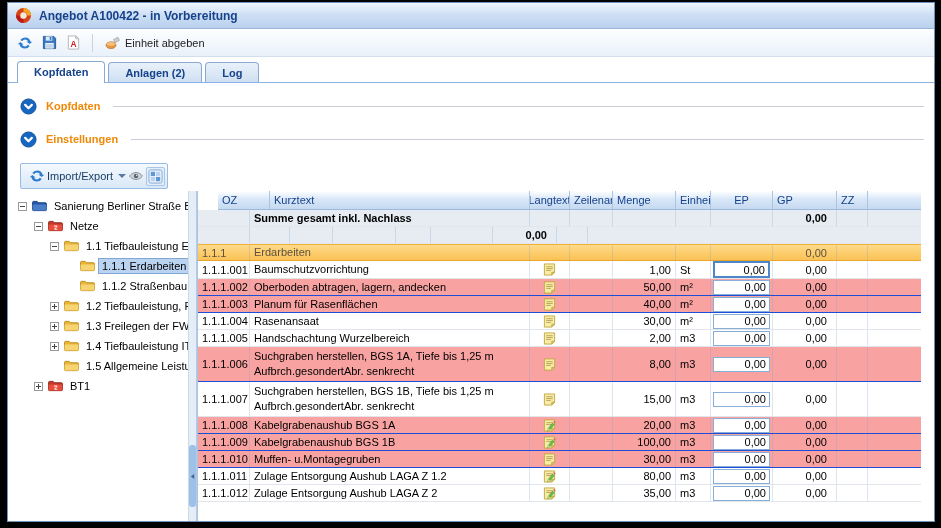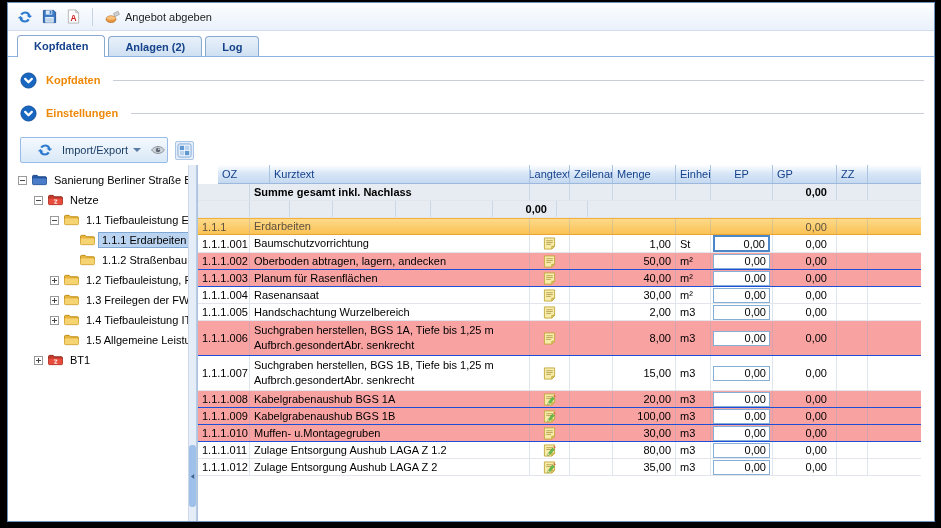--- a/index.html
+++ b/index.html
@@ -65,22 +65,22 @@
   .content { flex: 1; background: #fff; display: flex; flex-direction: column; overflow: hidden; }
   .sections { padding: 12px 10px 0 12px; }
   .section { display: flex; align-items: center; gap: 9px; height: 22px; margin-bottom: 11px; }
   .sec-icon { width: 17px; height: 17px; display: inline-flex; }
   .sec-label { color: var(--section-label); font-weight: bold; }
   .sec-line { flex: 1; border-top: 1px solid #c9ced6; margin-left: 4px; }
   
   .grid-toolbar {
     margin: 2px 0 2px 12px;
     width: 148px; height: 26px;
-    display: flex; align-items: center; gap: 7px;
-    padding: 0 14px;
+    display: flex; align-items: center; 
+    padding: 0 6px;
     background: linear-gradient(#f4f9fe, #d9e8f7);
     border: 1px solid #99bbe8; border-radius: 2px;
   }
   .gt-label { color: #1a3e66; }
   .dd-arrow { width:0; height:0; border-left:4px solid transparent; border-right:4px solid transparent; border-top:4px solid #5a7ba6; display:inline-block; }
   .gt-btn { display:inline-flex; align-items:center; gap:5px; }
   .gt-icon-btn { display:inline-flex; padding:1px; border:1px solid transparent; }
   .gt-icon-btn.framed { border:1px solid #aac6e4; border-radius:2px; background:#e4eefa; }
   
   .main { flex: 1; display: flex; overflow: hidden; }
@@ -130,20 +130,31 @@
   }
   .ep-input.focused { border: 2px solid #4d87c7; height: 17px; }
   .licon { display: inline-flex; }
   svg { display: block; }
 </style>
 </head>
 <body>
 
 <div class="window">
 
+  <div class="titlebar">
+    <span class="logo">
+        <svg viewBox="0 0 18 18" width="17" height="17">
+          <circle cx="9" cy="9" r="8" fill="#d84315"></circle>
+          <path d="M9 1a8 8 0 0 1 8 8h-4a4 4 0 0 0-4-4z" fill="#f5a623"></path>
+          <path d="M9 17a8 8 0 0 1-8-8h4a4 4 0 0 0 4 4z" fill="#b71c1c"></path>
+          <circle cx="9" cy="9" r="3.4" fill="#f6e7d8"></circle>
+        </svg>
+      </span>
+    <span class="title-text">Angebot A100422 - in Vorbereitung</span>
+  </div>
 
   <div class="toolbar">
     <span class="tbtn">
         <span>
           <svg viewBox="0 0 16 16" width="16" height="16">
             <path fill="#2e7bd0" d="M13.6 6.8A5.8 5.8 0 0 0 8 2.4 5.6 5.6 0 0 0 3.3 5l1.9 1.2A3.4 3.4 0 0 1 8 4.6c1.3 0 2.5.7 3.1 1.9H9.4l3.3 2.6 2.6-2.3z"></path>
             <path fill="#2e7bd0" d="M2.4 9.2A5.8 5.8 0 0 0 8 13.6a5.6 5.6 0 0 0 4.7-2.6l-1.9-1.2A3.4 3.4 0 0 1 8 11.4a3.5 3.5 0 0 1-3.1-1.9h1.7L3.3 6.9.7 9.2z"></path>
           </svg>
         </span>
       </span>
@@ -170,21 +181,21 @@
       </span>
     <span class="tsep"></span>
     <span class="tbtn">
       <span>
           <svg viewBox="0 0 16 16" width="16" height="16">
             <path d="M9.5 4.5l4.5-2.3 1.4 3.2-4.5 2.3z" fill="#cfcfcf" stroke="#909090" stroke-width=".6"></path>
             <path d="M2 10.2c0-2 2.3-3.4 5-3.4s5 1.4 5 3.4-2.3 3.4-5 3.4-5-1.4-5-3.4z" fill="#e8953d" stroke="#a9662a" stroke-width=".6"></path>
             <path d="M2.4 9.4c.8-1.5 2.6-2.3 4.6-2.3s3.8.8 4.6 2.3c-1 .9-2.7 1.4-4.6 1.4s-3.6-.5-4.6-1.4z" fill="#f7bf7a"></path>
           </svg>
         </span>
-      <span class="tbtn-label">Angebot abgeben</span>
+      <span class="tbtn-label">Einheit abgeben</span>
     </span>
   </div>
 
   <div class="tabstrip">
 
       <div class="tab active">
         <span>Kopfdaten</span>
       </div>
 
       <div class="tab">

